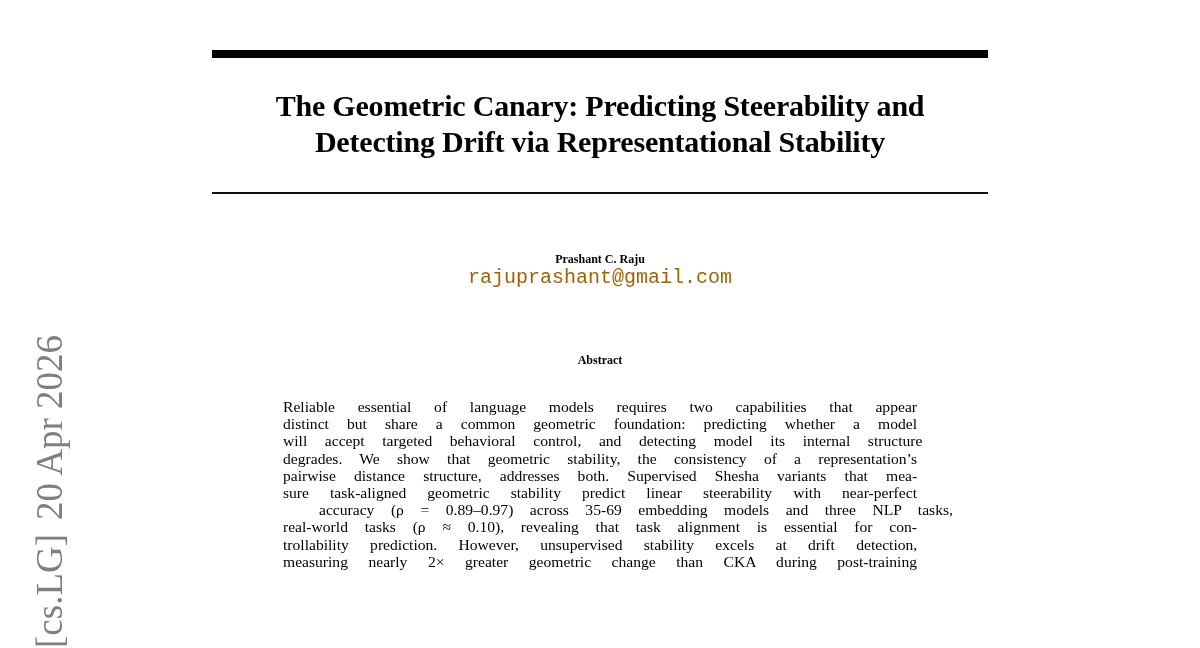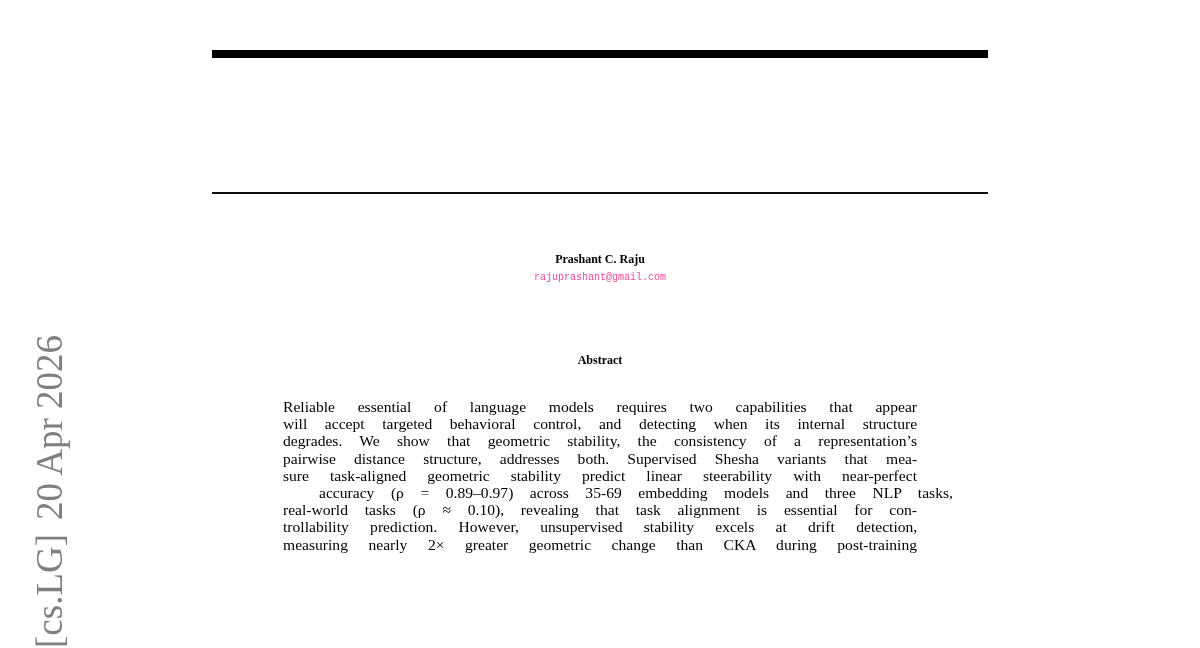--- a/index.html
+++ b/index.html
@@ -48,23 +48,23 @@
     width: 776px;
     text-align: center;
   }
   .author-name {
     font-weight: bold;
     font-size: 12px;
     line-height: 19px;
   }
   .author-email {
     font-family: "Liberation Mono", "DejaVu Sans Mono", monospace;
-    font-size: 10px;
+    font-size: 20px;
     line-height: 18px;
-    color: #ec4899;
+    color: #a16207;
   }
   .abstract-heading {
     position: absolute;
     left: 212px; top: 348px;
     width: 776px;
     text-align: center;
     font-weight: bold;
     font-size: 12px;
     line-height: 24px;
   }
@@ -98,33 +98,38 @@
   }
   .arxiv-stamp .gap { display: inline-block; width: 14px; }
 </style>
 </head>
 <body>
 
 <div class="page">
 
   <div class="rule-thick"></div>
 
+  <div class="title">
+    <div>The Geometric Canary: Predicting Steerability and</div>
+    <div>Detecting Drift via Representational Stability</div>
+  </div>
 
   <div class="rule-thin"></div>
 
   <div class="author-block">
     <div class="author-name">Prashant C. Raju</div>
     <div class="author-email">rajuprashant@gmail.com</div>
   </div>
 
   <div class="abstract-heading">Abstract</div>
 
   <div class="abstract-body">
     <span class="abstract-line" style="display: block; width: auto; word-spacing: 16.5556px;">Reliable essential of language models requires two capabilities that appear</span>
-    <span class="abstract-line" style="display: block; width: auto; word-spacing: 13.7px;">will accept targeted behavioral control, and detecting when its internal structure</span>
+    <span class="abstract-line" style="display: block; width: auto; word-spacing: 14.1px;">distinct but share a common geometric foundation: predicting whether a model</span>
+    <span class="abstract-line" style="display: block; width: auto; word-spacing: 13.7px;">will accept targeted behavioral control, and detecting model its internal structure</span>
     <span class="abstract-line" style="display: block; width: auto; word-spacing: 13.3px;">degrades. We show that geometric stability, the consistency of a representation’s</span>
     <span class="abstract-line" style="display: block; width: auto; word-spacing: 14.2222px;">pairwise distance structure, addresses both. Supervised Shesha variants that mea-</span>
     <span class="abstract-line" style="display: block; width: auto; word-spacing: 17.125px;">sure task-aligned geometric stability predict linear steerability with near-perfect</span>
     <span class="abstract-line" style="display: block; width: auto; word-spacing: 12.6364px; margin-left: 36px;">accuracy (ρ = 0.89–0.97) across 35-69 embedding models and three NLP tasks,</span>
     <span class="abstract-line" style="display: block; width: auto; word-spacing: 12.8333px;">real-world tasks (ρ ≈ 0.10), revealing that task alignment is essential for con-</span>
     <span class="abstract-line" style="display: block; width: auto; word-spacing: 17.375px;">trollability prediction. However, unsupervised stability excels at drift detection,</span>
     <span class="abstract-line" style="display: block; width: auto; word-spacing: 16.5556px;">measuring nearly 2× greater geometric change than CKA during post-training</span>
   </div>
 
   <div class="arxiv-stamp">

